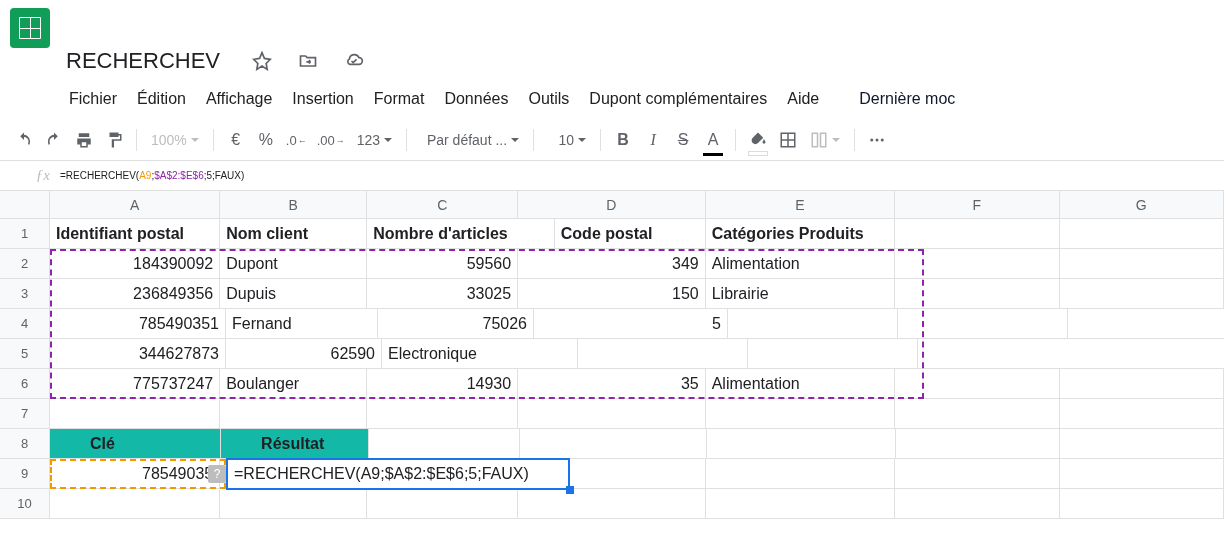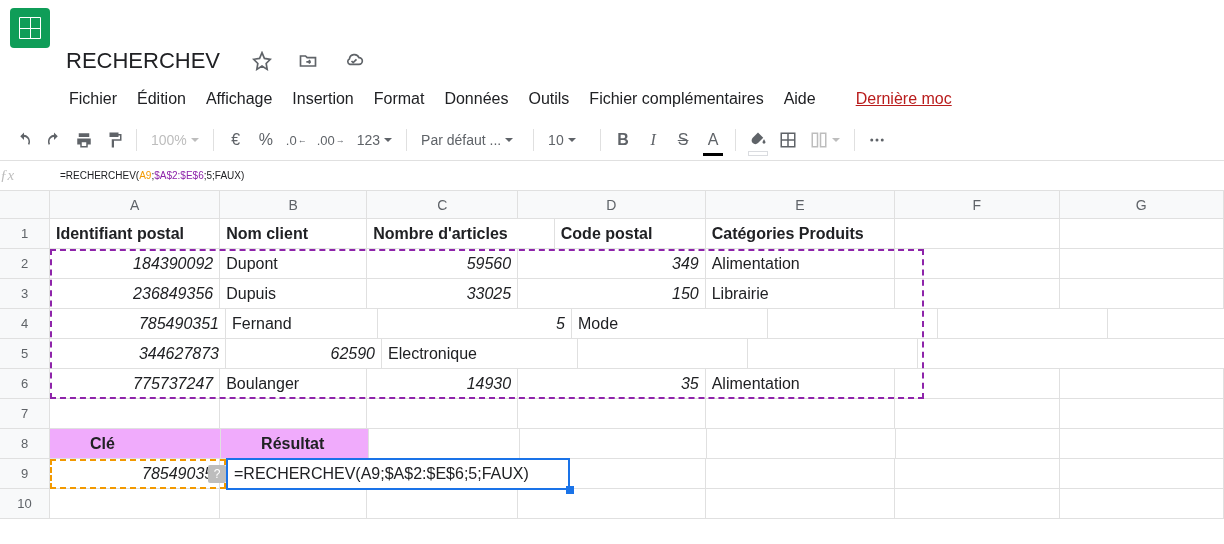--- a/index.html
+++ b/index.html
@@ -9,51 +9,51 @@
 .header { display:flex; align-items:flex-start; padding:8px 10px 0 10px; }
 .logo { width:40px; height:40px; background:#0f9d58; border-radius:4px; display:flex; align-items:center; justify-content:center; margin-right:10px; flex-shrink:0; }
 .logo-inner { width:22px; height:22px; background:#fff; border-radius:1px; display:grid; grid-template-columns:1fr 1fr; grid-template-rows:1fr 1fr; gap:1px; padding:1px; }
 .logo-inner span { background:#0f9d58; }
 .title-area { flex:1; }
 .title-row { display:flex; align-items:center; gap:26px; padding:2px 0;margin-top:36px; }
 .doc-title { font-size:22px; color:#202124; padding:2px 6px; }
 .title-icon { color:#5f6368; display:flex; align-items:center; cursor:pointer; }
 .menu-row { display:flex; gap:2px; padding-top:6px; }
 .menu-item { padding:6px 9px; font-size:16px; color:#202124; cursor:pointer; border-radius:4px; }
-.menu-item.secondary { color:#b91c1c; text-decoration:underline; }
+.menu-item.secondary { color:#0f172a; }
 
 
 .toolbar { display:flex; align-items:center; padding:6px 10px; border-bottom:1px solid #e0e0e0; gap:2px; margin-top:6px; }
 .tbtn { min-width:28px; height:28px; display:flex; align-items:center; justify-content:center; color:#5f6368; cursor:pointer; border-radius:2px; padding:0 4px; }
 .tbtn svg { width:18px; height:18px; }
 .tsep { width:1px; height:22px; background:#e0e0e0; margin:0 6px; }
-.tdrop { display:flex; align-items:center; color:#5f6368; cursor:pointer; padding:0 6px; height:28px; font-size:14px; gap:4px; }
+.tdrop { display:flex; align-items:center; color:#5f6368; cursor:pointer; padding:0 6px; height:28px; font-size:14px; gap:4px;justify-content:flex-end; }
 .tdrop.disabled { color:#bdbdbd; }
 .caret { width:0; height:0; border-left:4px solid transparent; border-right:4px solid transparent; border-top:4px solid currentColor; }
 
 
 .fbar { display:flex; align-items:center; border-bottom:1px solid #e0e0e0; height:30px; }
-.fx { width:50px; text-align:left; font-style:italic; font-family:Georgia,serif; color:#bdbdbd; font-size:15px; }
+.fx { width:50px; text-align:right; font-style:italic; font-family:Georgia,serif; color:#bdbdbd; font-size:15px; }
 .formula { flex:1; padding:0 10px; font-size:10px; font-family:Arial; }
 .formula .fn { color:#202124; }
 .formula .ref1 { color:#f29900; }
 .formula .ref2 { color:#8e24aa; }
 .formula .lit { color:#202124; }
 
 
 .grid { position:relative; user-select:none; }
 .row { display:flex; height:30px; border-bottom:1px solid #e0e0e0; }
 .row.hrow { height:28px; background:#f8f9fa; }
 .rowhead { width:50px; flex-shrink:0; background:#f8f9fa; border-right:1px solid #e0e0e0; display:flex; align-items:center; justify-content:center; color:#5f6368; font-size:13px; }
 .cell { border-right:1px solid #e0e0e0; padding:0 6px; display:flex; align-items:center; font-size:16px; overflow:hidden; white-space:nowrap; }
 .colhead { justify-content:center; color:#5f6368; font-size:14px; background:#f8f9fa; }
 .cA { width:176px; } .cB { width:152px; } .cC { width:156px; } .cD { width:194px; } .cE { width:196px; } .cF { width:170px; } .cG { width:170px; }
 .bold { font-weight:bold; }
-.right { justify-content:flex-end;font-style:italic; }
-.greenbg { background:#f0abfc;padding-left:40px; }
+.right { justify-content:flex-end; }
+.greenbg { background:#14b8a6;padding-left:40px; }
 
 
 .range-purple { position:absolute; border:2px dashed #8e24aa; pointer-events:none; }
 .range-orange { position:absolute; border:2px dashed #f29900; pointer-events:none; }
 .active-cell { position:absolute; border:2px solid #1a73e8; background:#fff; display:flex; align-items:center; padding:0 6px; font-size:16px; }
 .help-badge { position:absolute; width:18px; height:18px; background:#bdbdbd; color:#fff; font-size:12px; display:flex; align-items:center; justify-content:center; border-radius:2px; cursor:pointer; }
 .fill-handle { position:absolute; width:8px; height:8px; background:#1a73e8; }
 .text-color-bar { position:relative; }
 .text-color-bar::after { content:''; position:absolute; bottom:-2px; left:4px; right:4px; height:3px; background:#000; }
 .fill-color-bar { position:relative; }
@@ -93,21 +93,21 @@
       </div>
     </div>
     <div class="menu-row">
       <div class="menu-item">Fichier</div>
       <div class="menu-item">Édition</div>
       <div class="menu-item">Affichage</div>
       <div class="menu-item">Insertion</div>
       <div class="menu-item">Format</div>
       <div class="menu-item">Données</div>
       <div class="menu-item">Outils</div>
-      <div class="menu-item">Fichier complémentaires</div>
+      <div class="menu-item">Dupont complémentaires</div>
       <div class="menu-item">Aide</div>
       <div style="width:18px"></div>
       <div class="menu-item secondary">Dernière moc</div>
     </div>
   </div>
 </div>
 
 <div class="toolbar">
   <div class="tbtn">
       <svg viewBox="0 0 24 24" fill="#5f6368">
@@ -239,22 +239,22 @@
     <div class="cell cC right">33025</div>
     <div class="cell cD right">150</div>
     <div class="cell cE">Librairie</div>
     <div class="cell cF"></div>
     <div class="cell cG"></div>
   </div>
   <div class="row">
     <div class="rowhead">4</div>
     <div class="cell cA right">785490351</div>
     <div class="cell cB">Fernand</div>
+    <div class="cell cC right">75026</div>
     <div class="cell cD right">5</div>
-    <div class="cell cE">Mode</div>
     <div class="cell cF"></div>
     <div class="cell cG"></div>
   </div>
   <div class="row">
     <div class="rowhead">5</div>
     <div class="cell cA right">344627873</div>
     <div class="cell cC right">62590</div>
     <div class="cell cE">Electronique</div>
     <div class="cell cF"></div>
     <div class="cell cG"></div>

